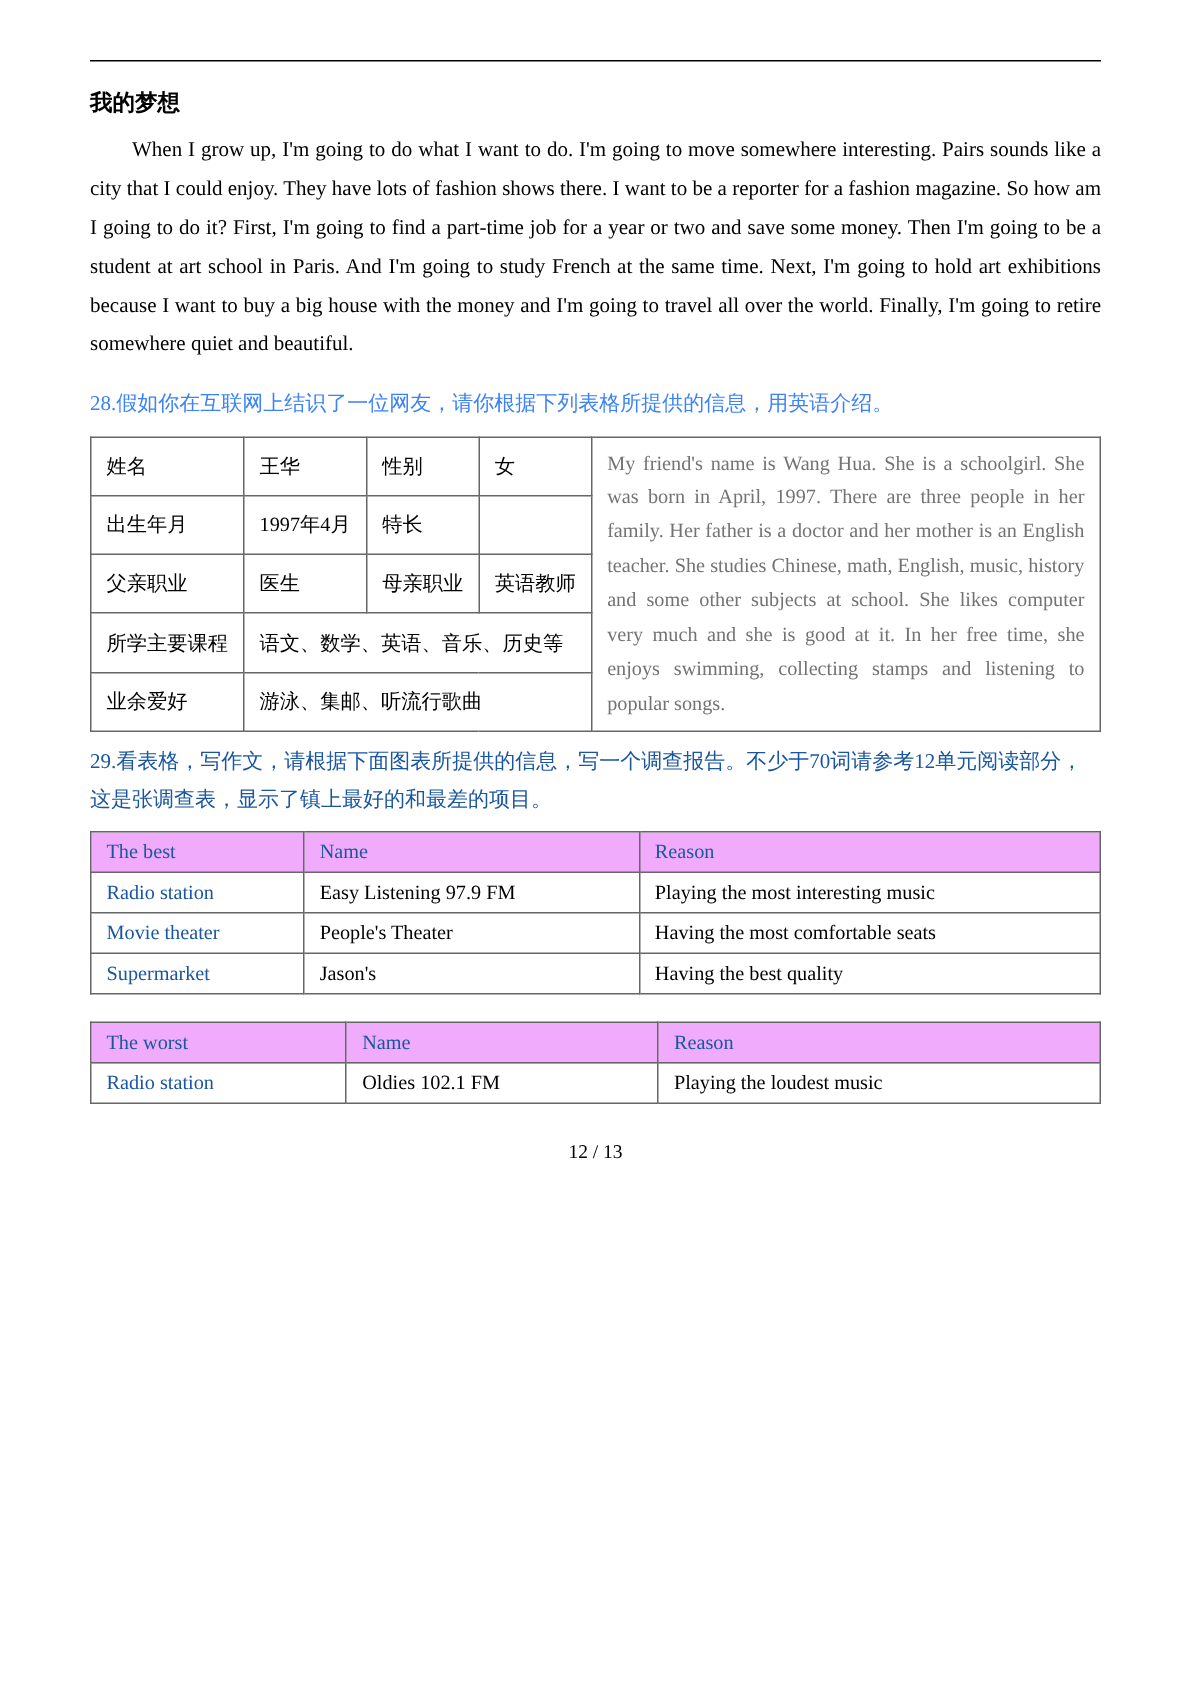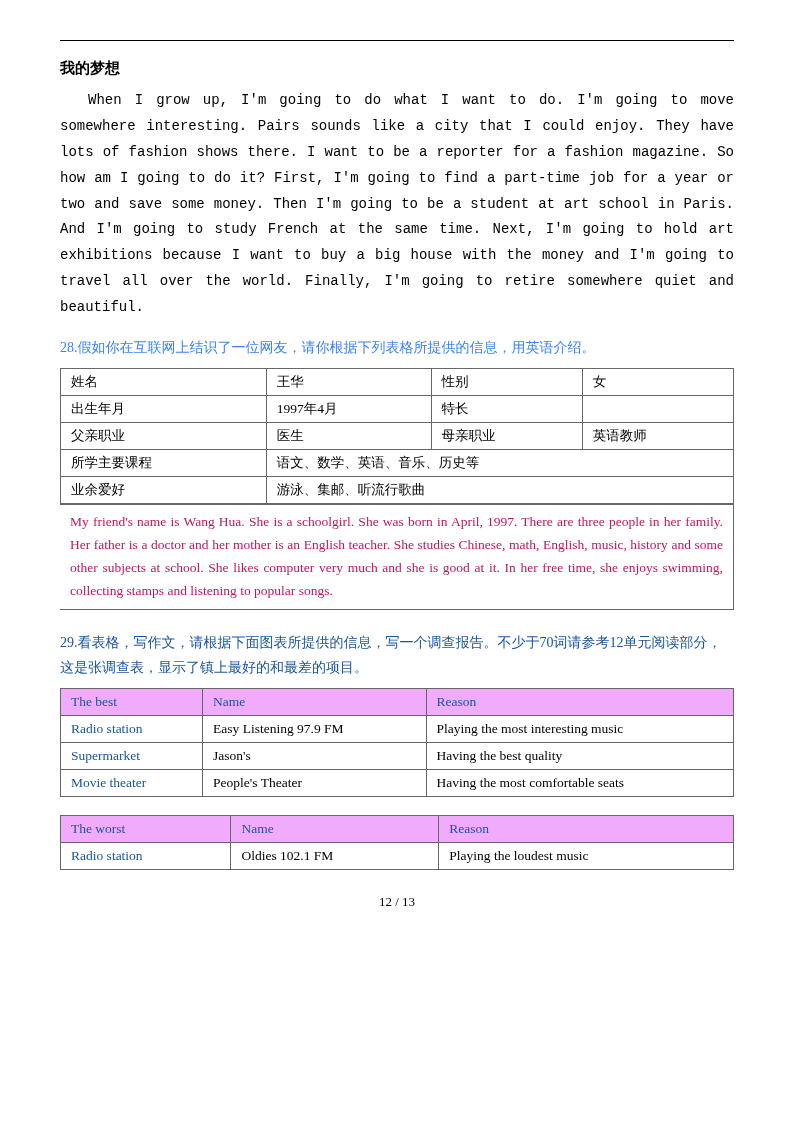--- a/index.html
+++ b/index.html
@@ -34,54 +34,52 @@
       color: #000;
     }
     .essay-body {
       text-align: justify;
       line-height: 1.85;
       font-size: 14px;
       margin-bottom: 14px;
     }
     .essay-body p {
       text-indent: 2em;
-      font-family: Liberation Mono, monospace;
     }
     .question-label {
       color: #3b82f6;
       font-size: 14px;
       line-height: 1.8;
       margin-bottom: 8px;
     }
     .person-table-wrap {
       display: flex;
       gap: 0;
-      margin-bottom: 20px;
-      flex-direction: column;
+      margin-bottom: 8px;
     }
     .person-left-table {
       border-collapse: collapse;
       flex: 0 0 auto;
     }
     .person-left-table td {
       border: 1px solid #666;
       padding: 4px 10px;
       font-size: 13.5px;
       vertical-align: middle;
       white-space: nowrap;
     }
     .person-right-desc {
       border: 1px solid #666;
       border-left: none;
       padding: 6px 10px;
       font-size: 13.5px;
       line-height: 1.7;
       text-align: justify;
       flex: 1;
-      color: #be185d;
+      color: #737373;
     }
     .question29-label {
       color: #1a56a0;
       font-size: 14px;
       line-height: 1.8;
       margin-bottom: 8px;
     }
     
     .survey-table {
       border-collapse: collapse;
@@ -171,29 +169,29 @@
         <td class="col-header">The best</td>
         <td class="col-header">Name</td>
         <td class="col-header">Reason</td>
       </tr>
       <tr>
         <td class="row-cat">Radio station</td>
         <td>Easy Listening 97.9 FM</td>
         <td>Playing the most interesting music</td>
       </tr>
       <tr>
+        <td class="row-cat">Movie theater</td>
+        <td>People's Theater</td>
+        <td>Having the most comfortable seats</td>
+      </tr>
+      <tr>
         <td class="row-cat">Supermarket</td>
         <td>Jason's</td>
         <td>Having the best quality</td>
       </tr>
-      <tr>
-        <td class="row-cat">Movie theater</td>
-        <td>People's Theater</td>
-        <td>Having the most comfortable seats</td>
-      </tr>
     </tbody>
   </table>
 
   <table class="survey-table">
     <tbody>
       <tr>
         <td class="col-header">The worst</td>
         <td class="col-header">Name</td>
         <td class="col-header">Reason</td>
       </tr>

